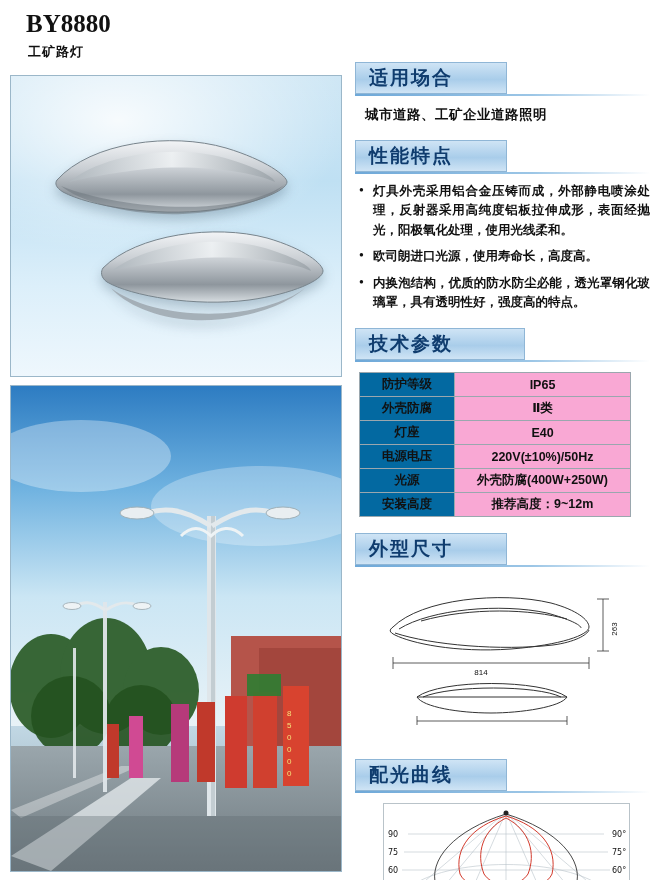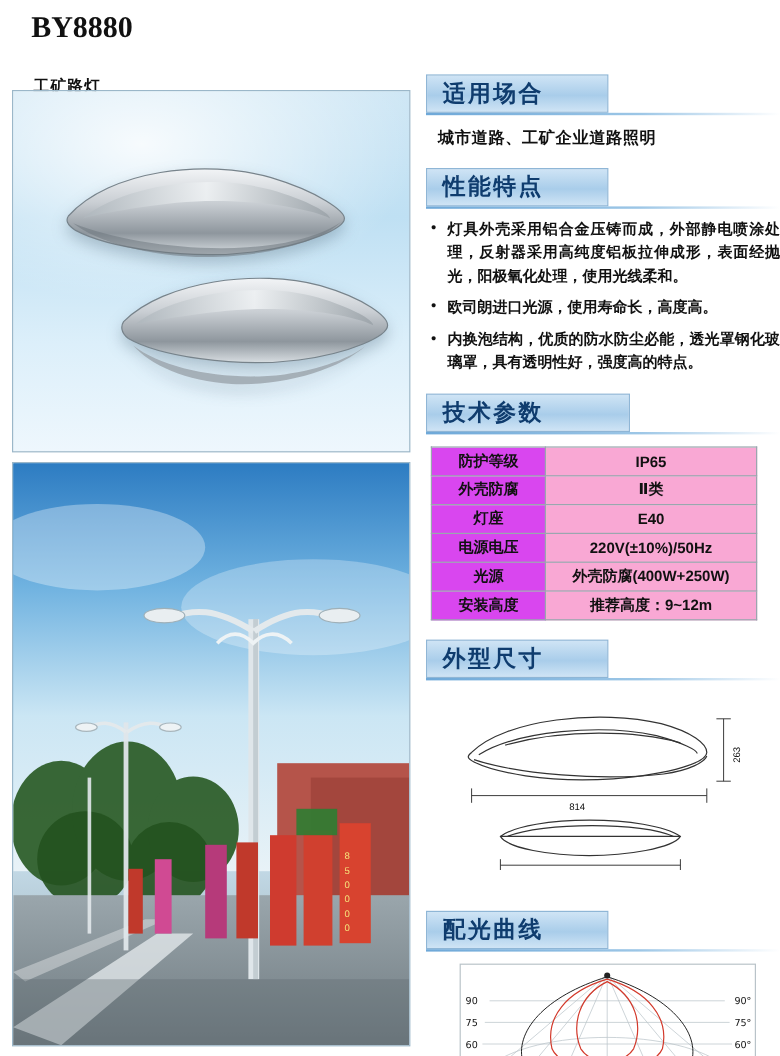--- a/index.html
+++ b/index.html
@@ -13,21 +13,21 @@
   .page{position:absolute;inset:0;border-radius:20px;}
 
   
   .model-code{
     position:absolute;left:26px;top:10px;
     font-family:"Liberation Serif","DejaVu Serif",serif;
     font-weight:bold;font-size:25px;letter-spacing:0px;color:#111;
   }
   .model-name{
     position:absolute;left:28px;top:43px;
-    font-size:13px;font-weight:bold;color:#111;letter-spacing:1px;margin-top:20px;
+    font-size:13px;font-weight:bold;color:#111;letter-spacing:1px;
   }
 
   
   .photo-product{
     position:absolute;left:10px;top:75px;width:330px;height:300px;
     border:1px solid #9bb7c9;
     background:linear-gradient(180deg,#cfe7f5 0%,#bfe0f3 35%,#dceffa 70%,#eef7fd 100%);
     overflow:hidden;
   }
   .photo-product .glow{
@@ -82,21 +82,21 @@
   }
 
   
   table.spec{
     border-collapse:collapse;width:272px;margin:10px 0 0 4px;
     font-size:12.5px;color:#111;
   }
   table.spec td{
     border:1px solid #9aa7ae;padding:3px 4px;text-align:center;font-weight:bold;
   }
-  table.spec td.k{width:86px;background:#d946ef;}
+  table.spec td.k{width:86px;background:#0369a1;}
   table.spec td.v{background:#f9a8d4;}
 
   
   .dims{position:relative;width:280px;height:150px;margin:8px 0 0 6px;}
 
   
   .photo-curve{
     position:relative;width:245px;height:105px;margin:10px 0 0 28px;
     border:1px solid #b9c3c9;background:#fff;
   }

